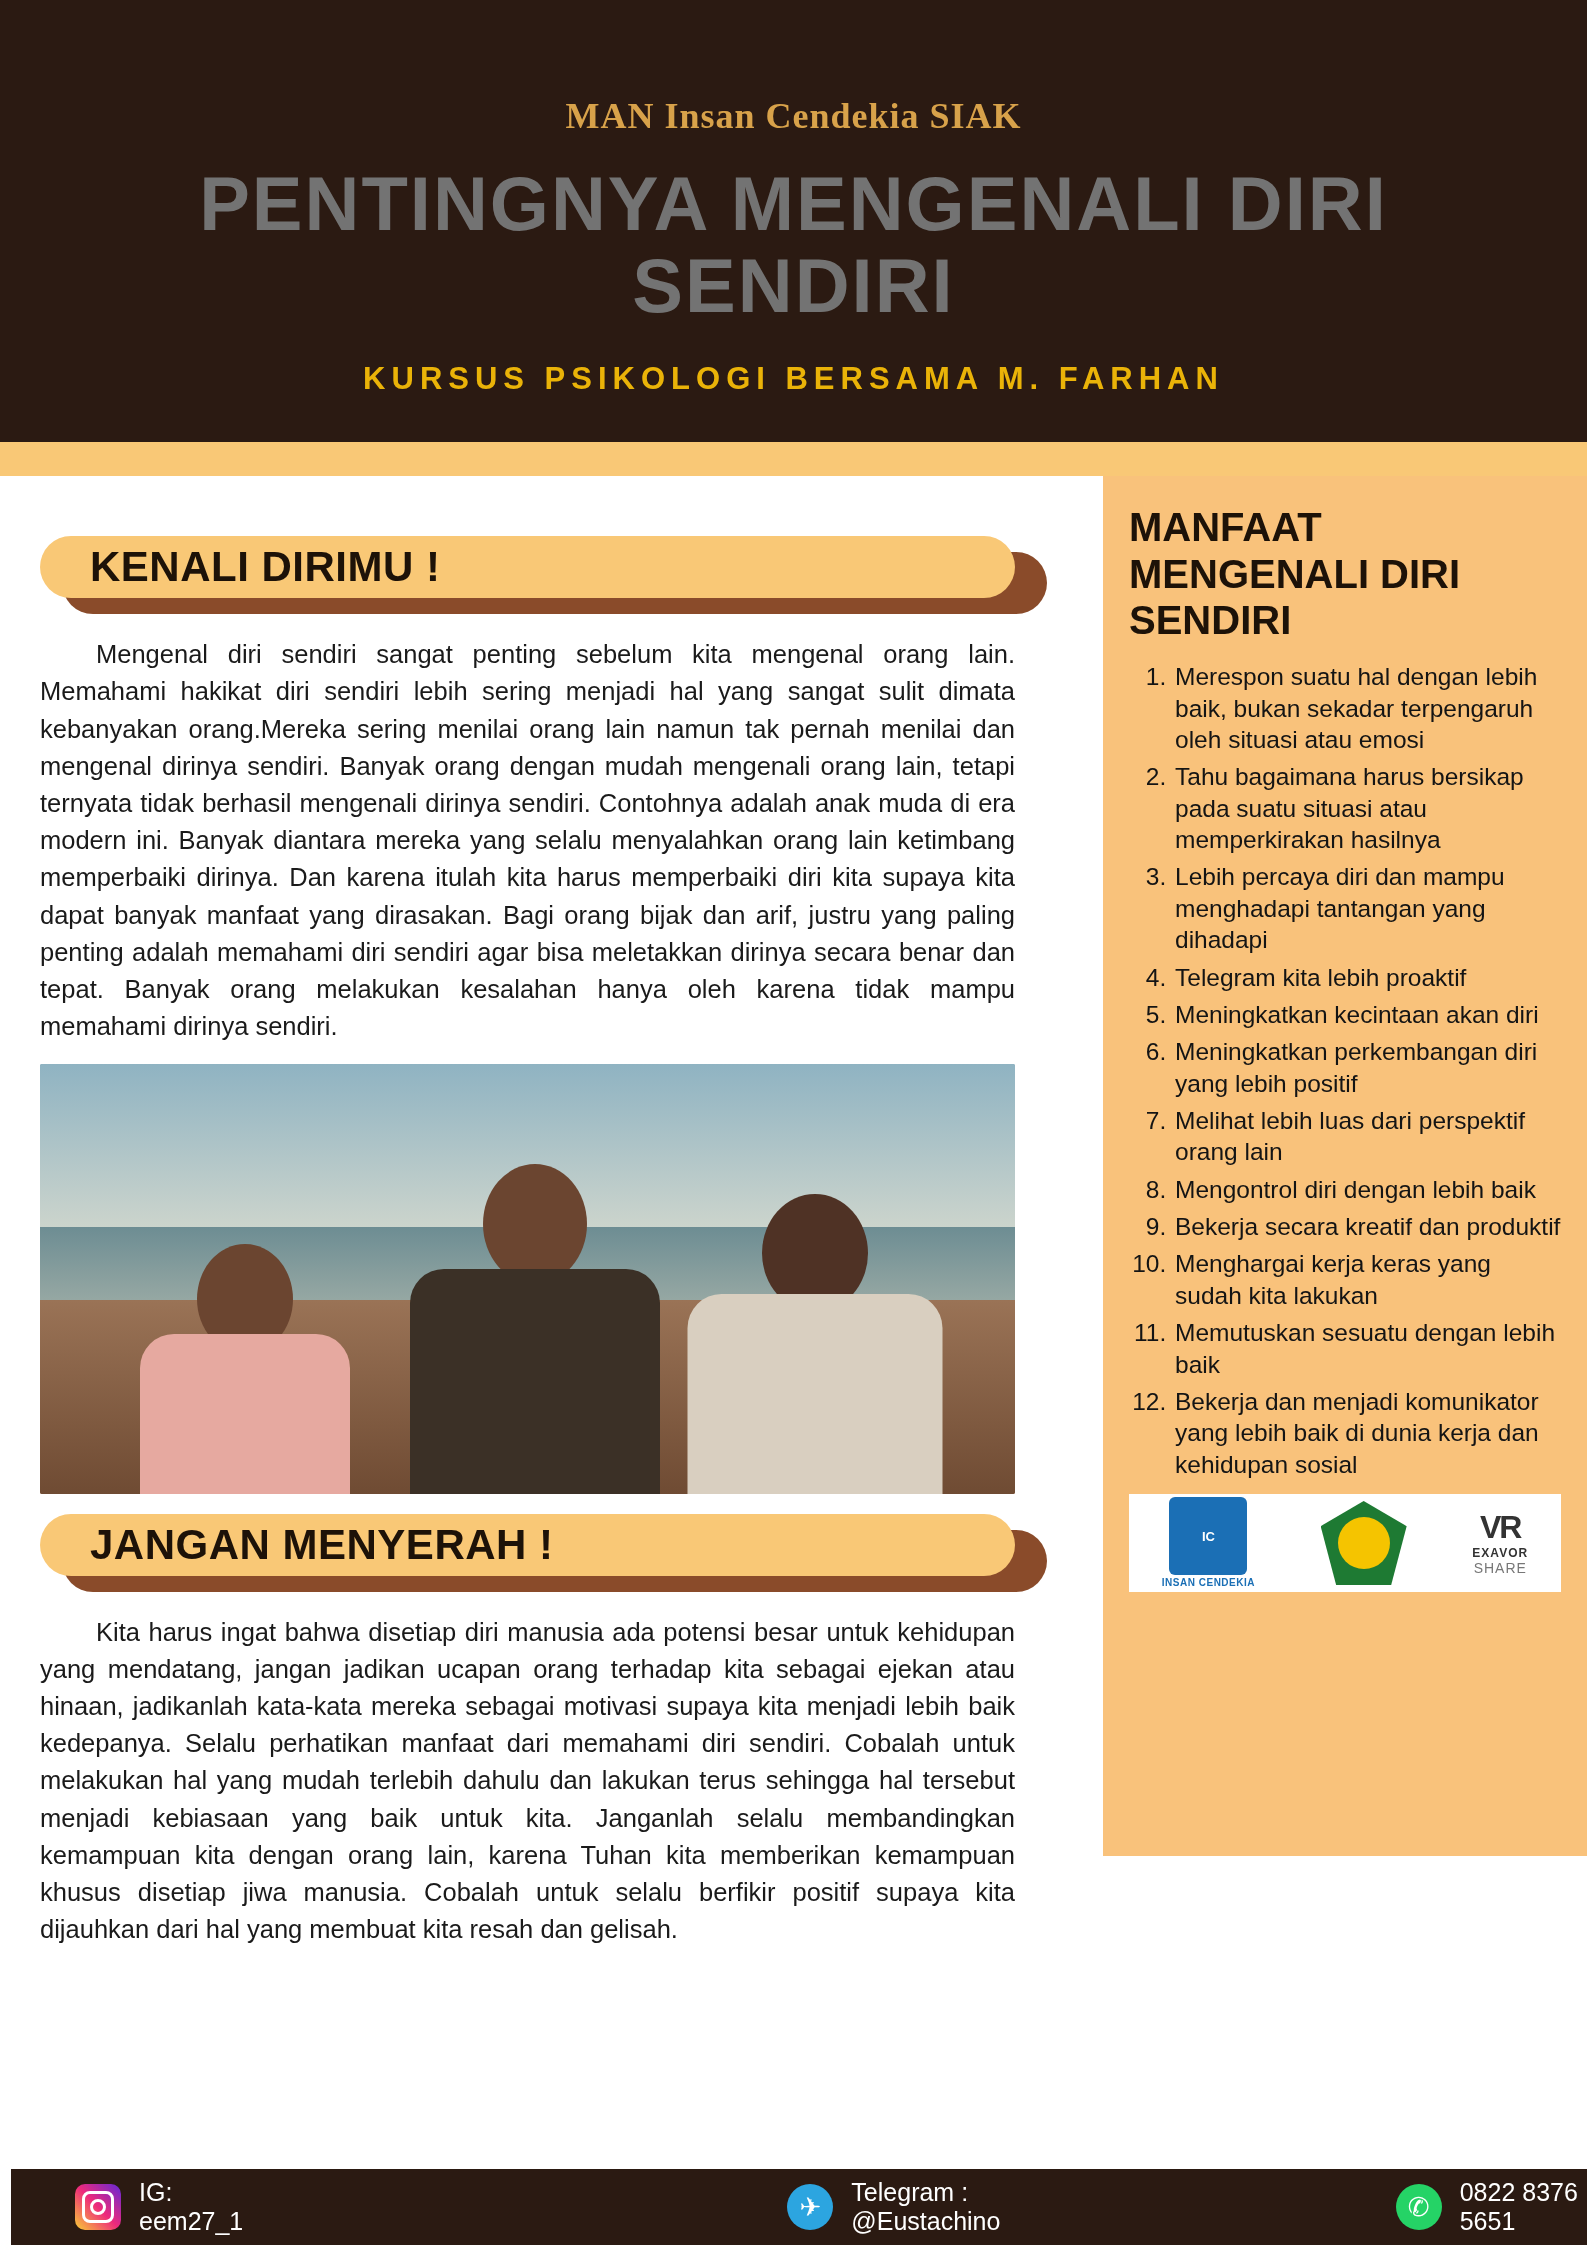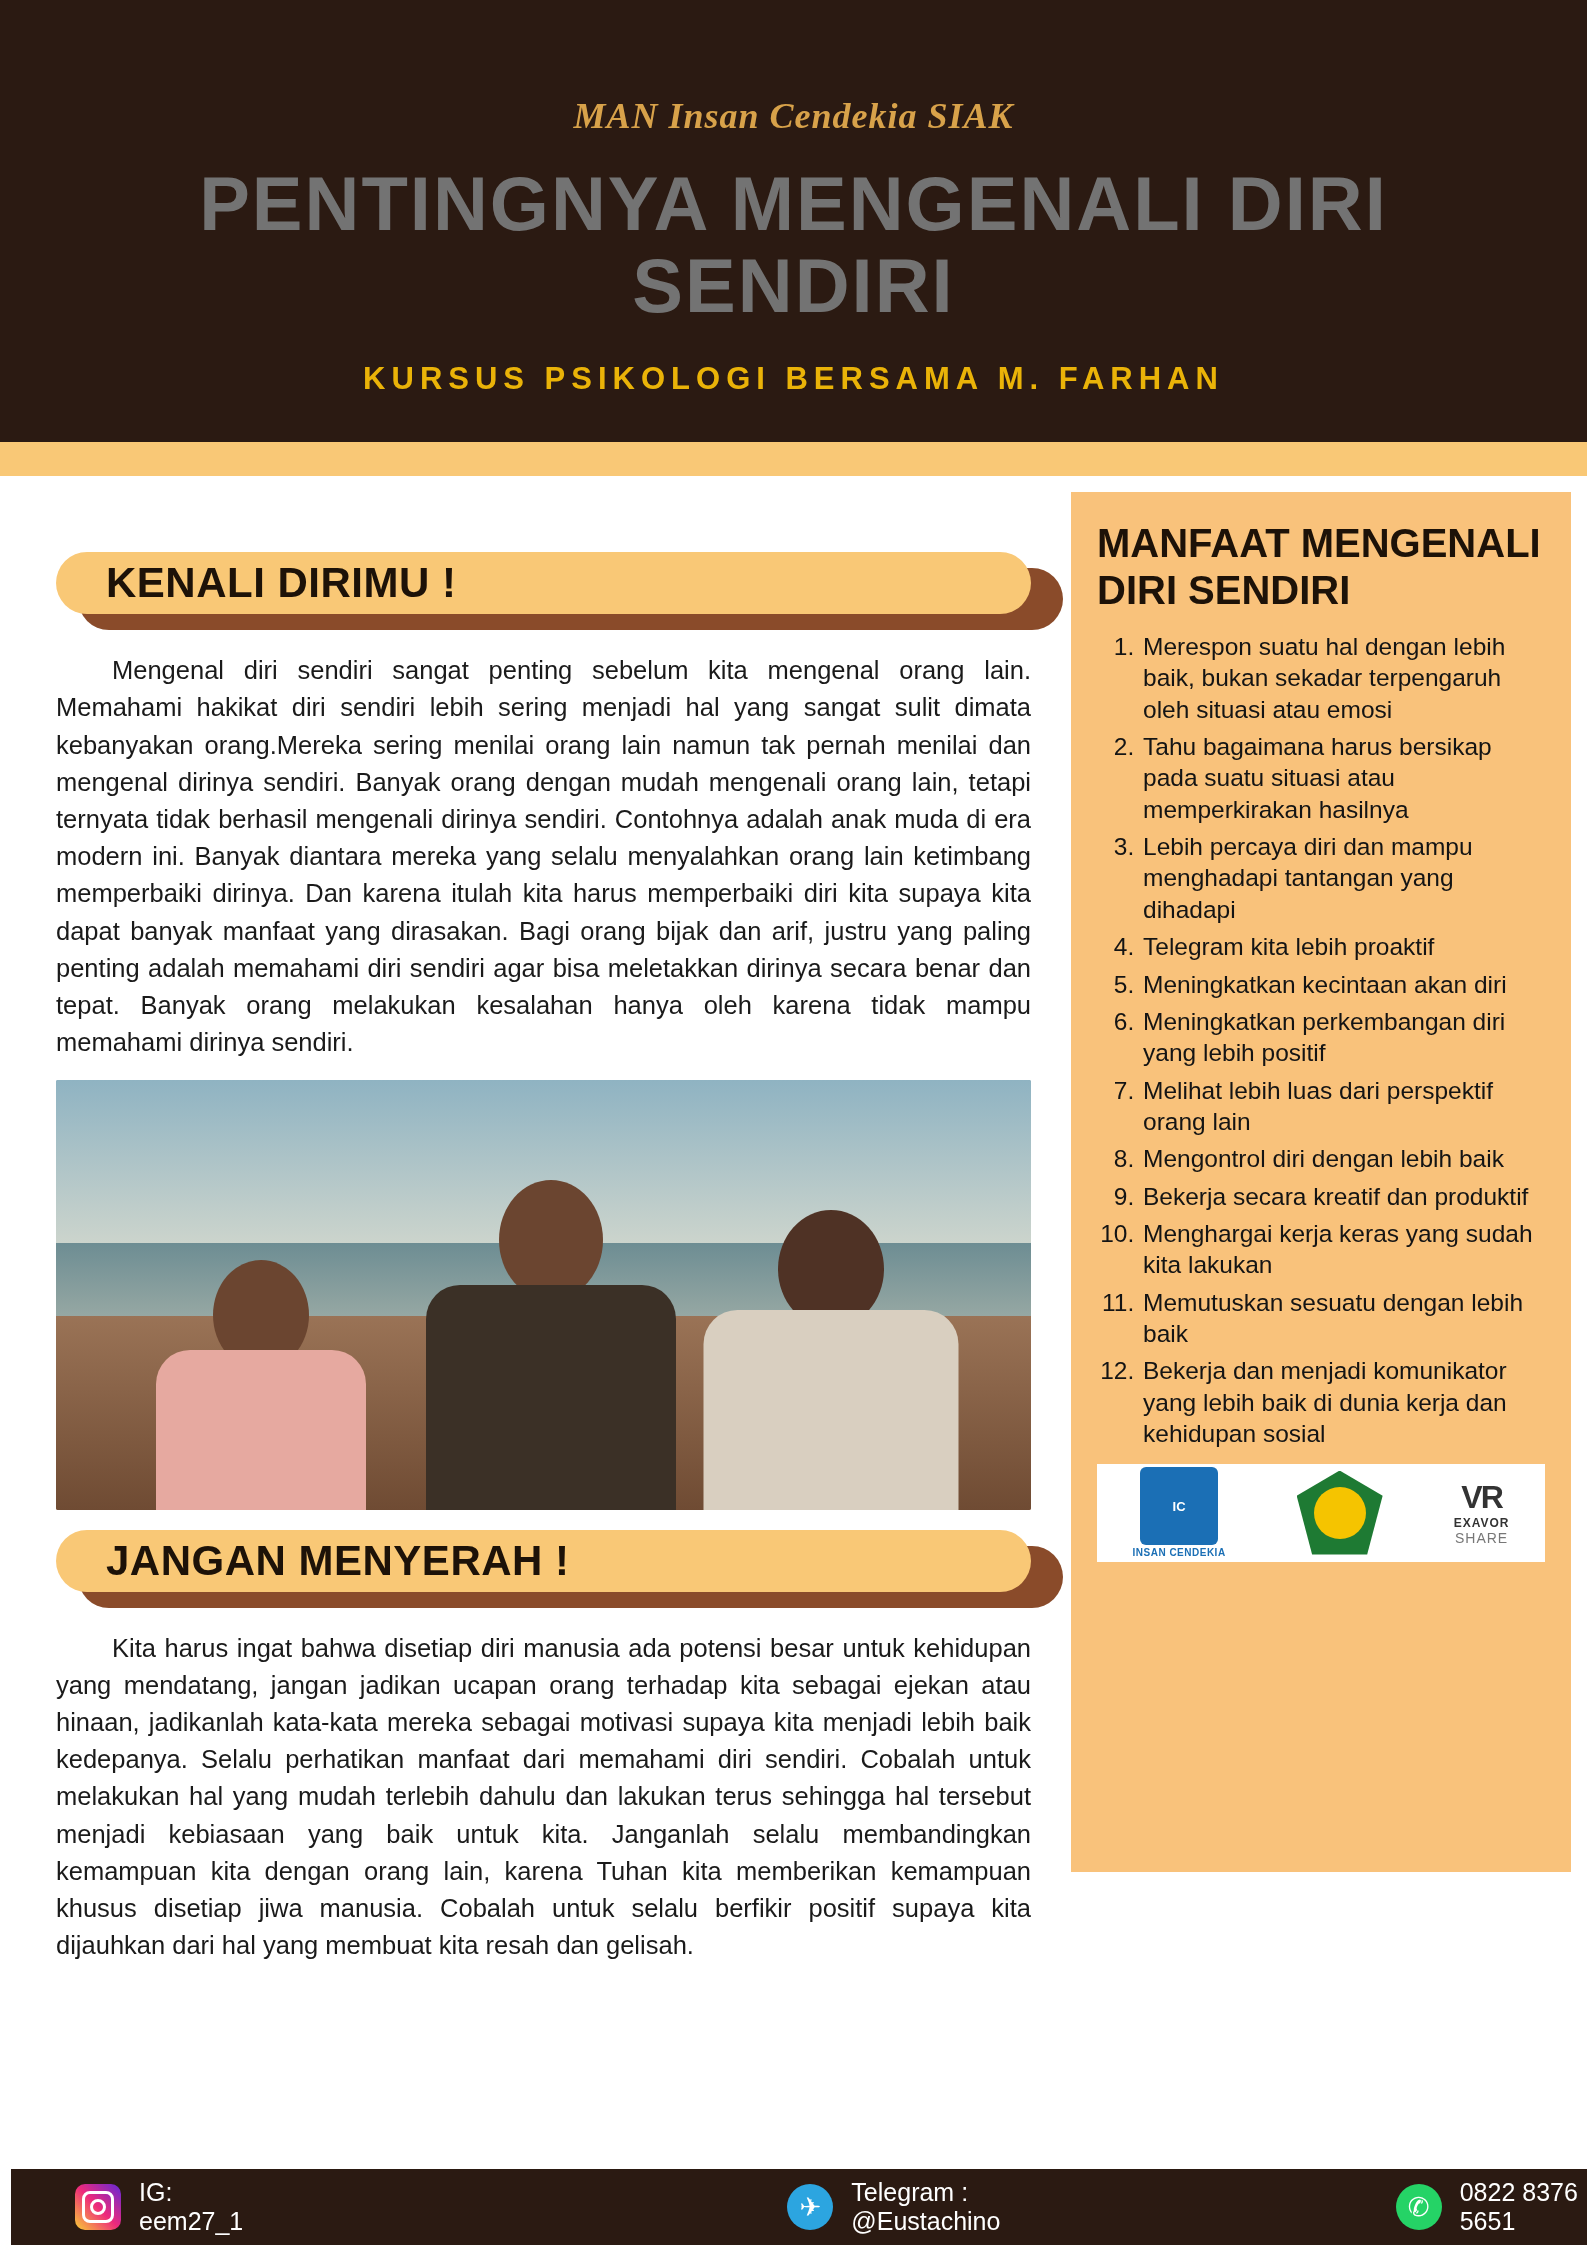--- a/index.html
+++ b/index.html
@@ -18,21 +18,20 @@
   
   .header {
     background: #2b1a12;
     padding: 95px 40px 45px 40px;
     text-align: center;
     position: relative;
   }
   .header-sub {
     color: #d8a24a;
     font-family: "Liberation Serif", serif;
-    font-style: italic;
     font-weight: bold;
     font-size: 36px;
     letter-spacing: 1px;
     margin-bottom: 26px;
   }
   .header-title {
     color: #737373;
     font-size: 76px;
     font-weight: bold;
     letter-spacing: 2px;
@@ -49,23 +48,24 @@
   }
   .band {
     height: 34px;
     background: #f9c876;
     width: 100%;
   }
 
   
   .content {
     display: flex;
-    padding: 16px;
+    padding: 0;
     height: 1670px;
     box-sizing: border-box;
+    gap: 48px;
   }
   .left-col {
     width: 1055px;
     padding: 60px 40px 0 40px;
     box-sizing: border-box;
     position: relative;
   }
   .right-col {
     width: 532px;
     padding: 0;

